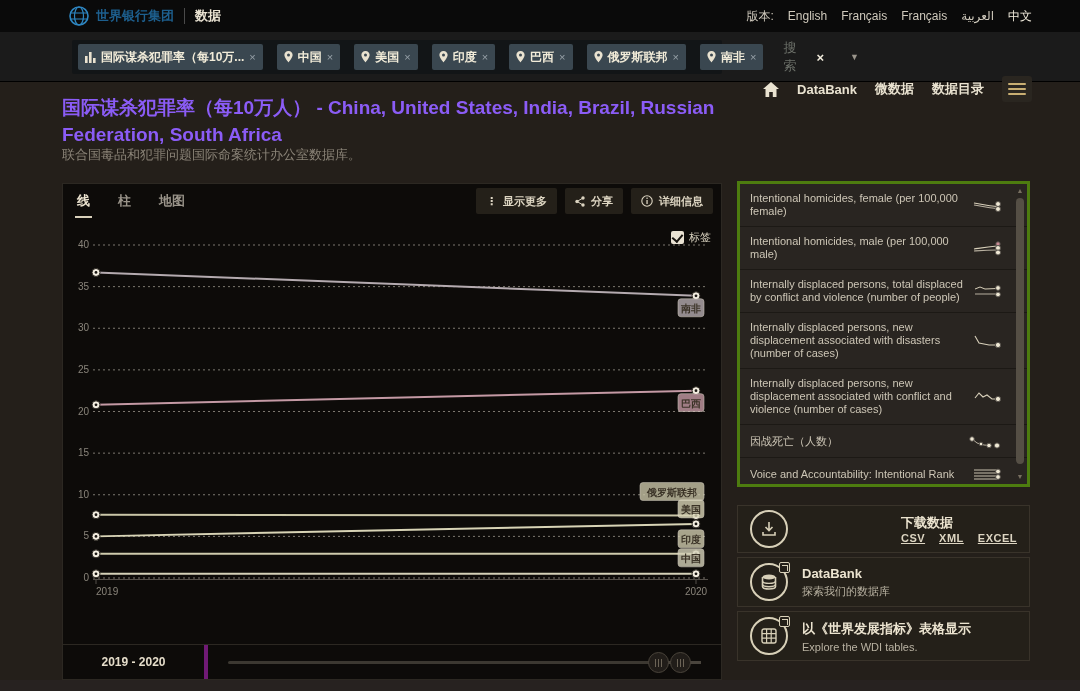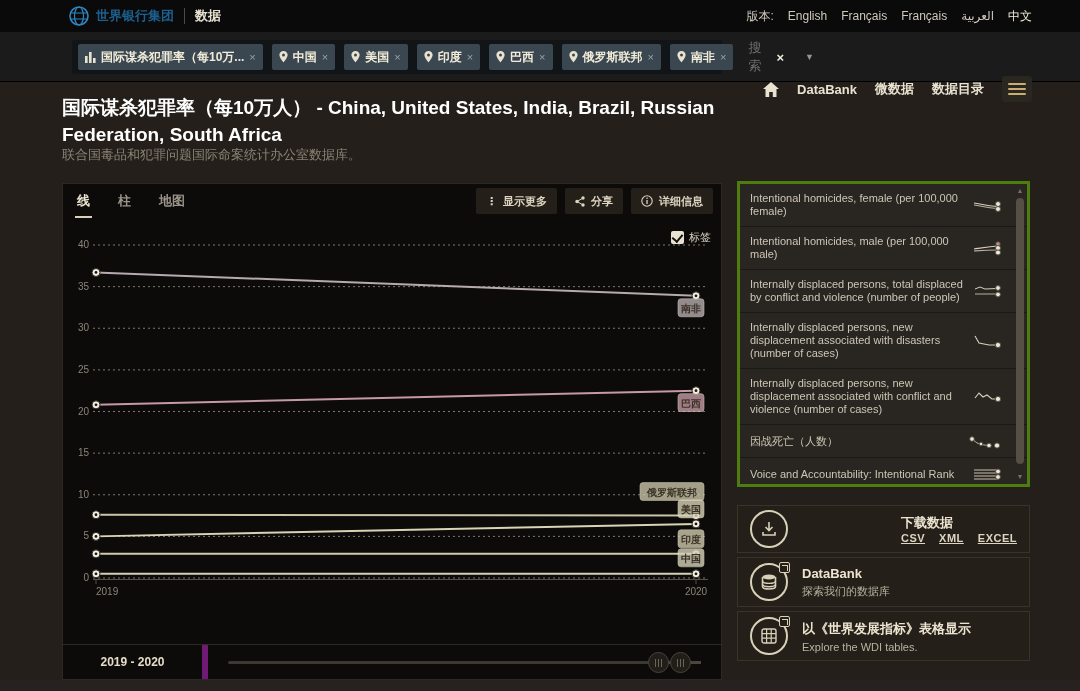--- a/index.html
+++ b/index.html
@@ -14,37 +14,37 @@
   .v-sep { width:1px; height:16px; background:#4a4a4a; margin:0 10px; }
   #nav-data { color:#e9e2d2; font-size:13px; font-weight:bold; }
   #lang-row { position:absolute; right:48px; top:0; height:32px; display:flex; align-items:center; gap:14px; }
   #lang-row span { color:#cfc9bc; font-size:12px; }
   #lang-row .cur { color:#f2ecdd; }
 
   
   #searchbar { position:absolute; left:0; top:32px; width:1080px; height:50px; background:#1b1b1b;
     border-bottom:1px solid #000; }
   #search-box { position:absolute; left:72px; top:8px; width:650px; height:34px; background:#121517;
-    border-radius:2px; display:flex; align-items:center; padding:0 6px; gap:9px; }
+    border-radius:2px; display:flex; align-items:center; padding:0 6px; gap:14px; }
   .chip { height:26px; background:#3a4750; border-radius:2px; display:flex; align-items:center;
     padding:0 7px; gap:5px; flex:0 0 auto; }
   .chip .c-label { color:#f2ecd9; font-size:12px; font-weight:bold; white-space:nowrap; }
   .chip .c-x { color:#97a1a8; font-size:11px; cursor:pointer; }
   .chip svg { flex:0 0 auto; }
   #search-ph { color:#6d716a; font-size:13px; margin-left:6px; }
   #search-clear { color:#f2ecdd; font-size:13px; font-weight:bold; margin-left:6px; }
   #search-caret { color:#9a958b; font-size:9px; margin:0 8px 0 12px; }
   #quick-links { position:absolute; right:48px; top:32px; height:50px; display:flex; align-items:center; gap:18px; }
   #quick-links .ql { color:#e9e2d0; font-size:13px; font-weight:bold; }
   #burger { width:30px; height:26px; background:#2a2620; border-radius:3px; display:flex;
     flex-direction:column; justify-content:center; gap:3px; padding:0 6px; }
   #burger i { display:block; height:2px; background:#c8ae72; border-radius:1px; }
 
   
-  #page-title { position:absolute; left:62px; top:94px; width:690px; color:#ffffff;
+  #page-title { position:absolute; left:62px; top:94px; width:690px; color:#8b5cf6;
     font-size:19px; line-height:27px; font-weight:bold; }
   #page-subtitle { position:absolute; left:62px; top:146px; color:#8b8478; font-size:13px; }
 
   
   #chart-panel { position:absolute; left:62px; top:183px; width:660px; height:497px;
     background:#0d0b09; border:1px solid #2c2822; }
   #tabbar { position:absolute; left:0; top:0; width:100%; height:34px; display:flex; align-items:center; }
   .tab { color:#9a948a; font-size:13px; font-weight:bold; padding:0 14px; height:34px;
     display:flex; align-items:center; position:relative; }
   .tab.active { color:#ece4d0; }
@@ -55,21 +55,21 @@
 
   #plot { position:absolute; left:0; top:34px; }
   #label-toggle { position:absolute; left:608px; top:46px; display:flex; align-items:center; gap:5px; }
   #label-toggle .cb { width:13px; height:13px; background:#e9e2d2; border-radius:2px; position:relative; }
   #label-toggle .cb::after { content:""; position:absolute; left:3px; top:1px; width:5px; height:8px;
     border:solid #17140f; border-width:0 2px 2px 0; transform:rotate(40deg); }
   #label-toggle .lt { color:#ddd6c3; font-size:11px; }
 
   
   #slider-row { position:absolute; left:0; bottom:0; width:100%; height:35px; border-top:1px solid #2c2822; }
-  #range-box { position:absolute; left:0; top:0; width:145px; height:34px; border-right:6px solid #701a75;
+  #range-box { position:absolute; left:0; top:0; width:145px; height:34px; border-right:4px solid #701a75;
     display:flex; align-items:center; justify-content:center; color:#e5ddca; font-size:12px; font-weight:bold; }
   #range-track { position:absolute; left:165px; top:16px; width:473px; height:3px; background:#3c3831; border-radius:2px; }
   #range-track .tail { position:absolute; right:0; top:0; width:50px; height:3px; background:#4a453d; }
   .knob { position:absolute; top:-9px; width:21px; height:21px; border-radius:50%; background:#211d19;
     border:1px solid #4a443b; display:flex; align-items:center; justify-content:center; gap:2px; }
   .knob i { display:block; width:1px; height:8px; background:#6b6356; }
   #knob-a { left:420px; } #knob-b { left:442px; }
 
   
   #related-list { position:absolute; left:737px; top:181px; width:293px; height:306px; background:#292521;

